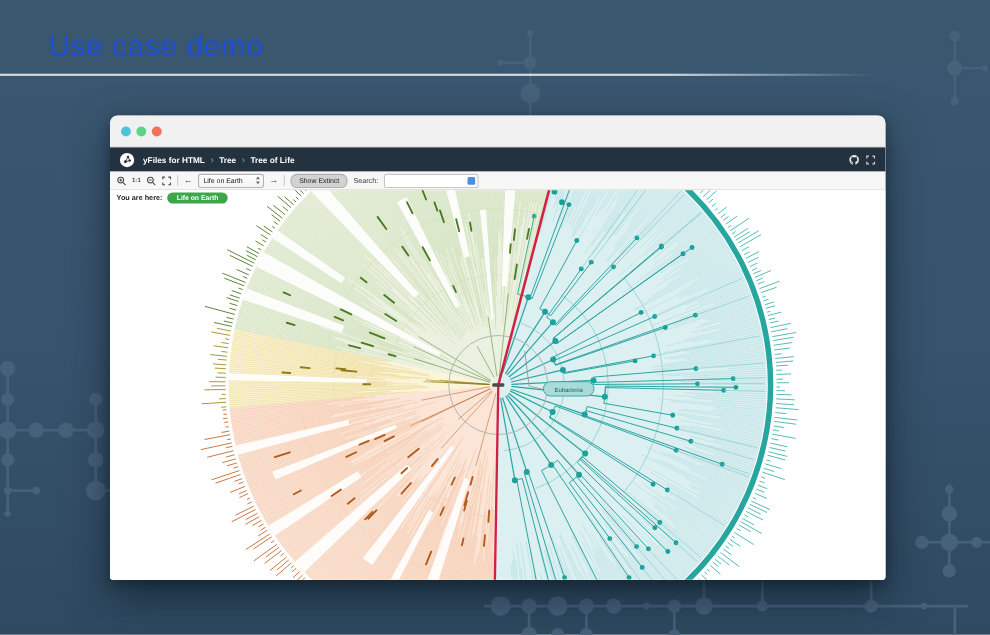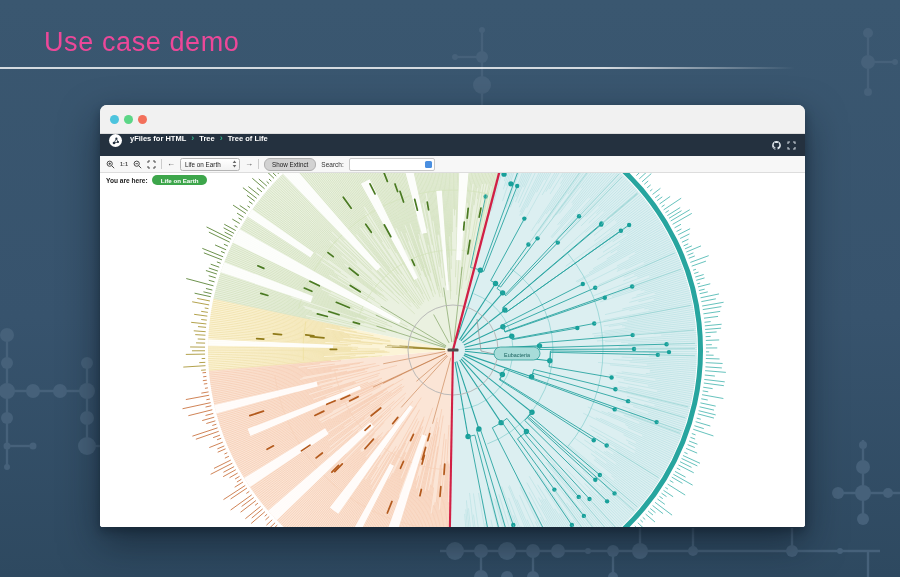--- a/index.html
+++ b/index.html
@@ -1,33 +1,33 @@
 <!DOCTYPE html>
 <html><head>
 <meta charset="utf-8">
 <style>
   html,body{margin:0;padding:0;}
   body{width:900px;height:577px;overflow:hidden;
        font-family:"Liberation Sans", sans-serif;
        background:linear-gradient(180deg,#3a5770 0%,#37536d 55%,#2e4960 100%);}
   .stage{position:relative;width:900px;height:577px;}
   #decor-svg{position:absolute;left:0;top:0;pointer-events:none;}
-  .page-title{position:absolute;left:44px;top:27px;color:#ec4899;
+  .page-title{position:absolute;left:44px;top:27px;color:#1d4ed8;
       font-size:27px;font-weight:500;letter-spacing:.6px;}
   .title-rule{position:absolute;left:0;top:67px;width:795px;height:2px;
       background:linear-gradient(90deg,rgba(255,255,255,.78) 0%,rgba(255,255,255,.78) 76%,rgba(255,255,255,0) 100%);}
   
   .bwindow{position:absolute;left:100px;top:105px;width:705px;height:422px;
       border-radius:7px 7px 3px 3px;overflow:hidden;
       box-shadow:0 16px 38px rgba(8,18,28,.5), 0 4px 10px rgba(8,18,28,.35);
       background:#fff;}
   .titlebar{height:28px;background:#f1f1f1;border-bottom:1px solid #dcdcdc;
       display:flex;align-items:center;padding-left:10px;gap:5px;}
   .dot{width:9px;height:9px;border-radius:50%;}
-  .navbar{height:22px;background:#24313f;display:flex;
+  .navbar{height:22px;background:#24313f;display:flex;align-items:center;
       padding:0 9px;gap:5px;color:#fff;font-size:7.5px;font-weight:bold;}
   .crumb-sep{color:#2fae85;font-size:9px;font-weight:bold;line-height:1;}
   .nav-spacer{flex:1;}
   .logo-circle{width:13px;height:13px;border-radius:50%;background:#fff;
       display:flex;align-items:center;justify-content:center;margin-right:3px;}
   .toolbar{height:16px;background:#f7f7f7;border-bottom:1px solid #ddd;
       display:flex;align-items:center;padding:0 6px;gap:5px;font-size:6.5px;color:#333;}
   .tb-sep{width:1px;height:10px;background:#ccc;}
   .tb-icon{display:flex;align-items:center;justify-content:center;cursor:pointer;}
   .tb-arrow{font-size:8px;color:#444;line-height:1;cursor:pointer;}

